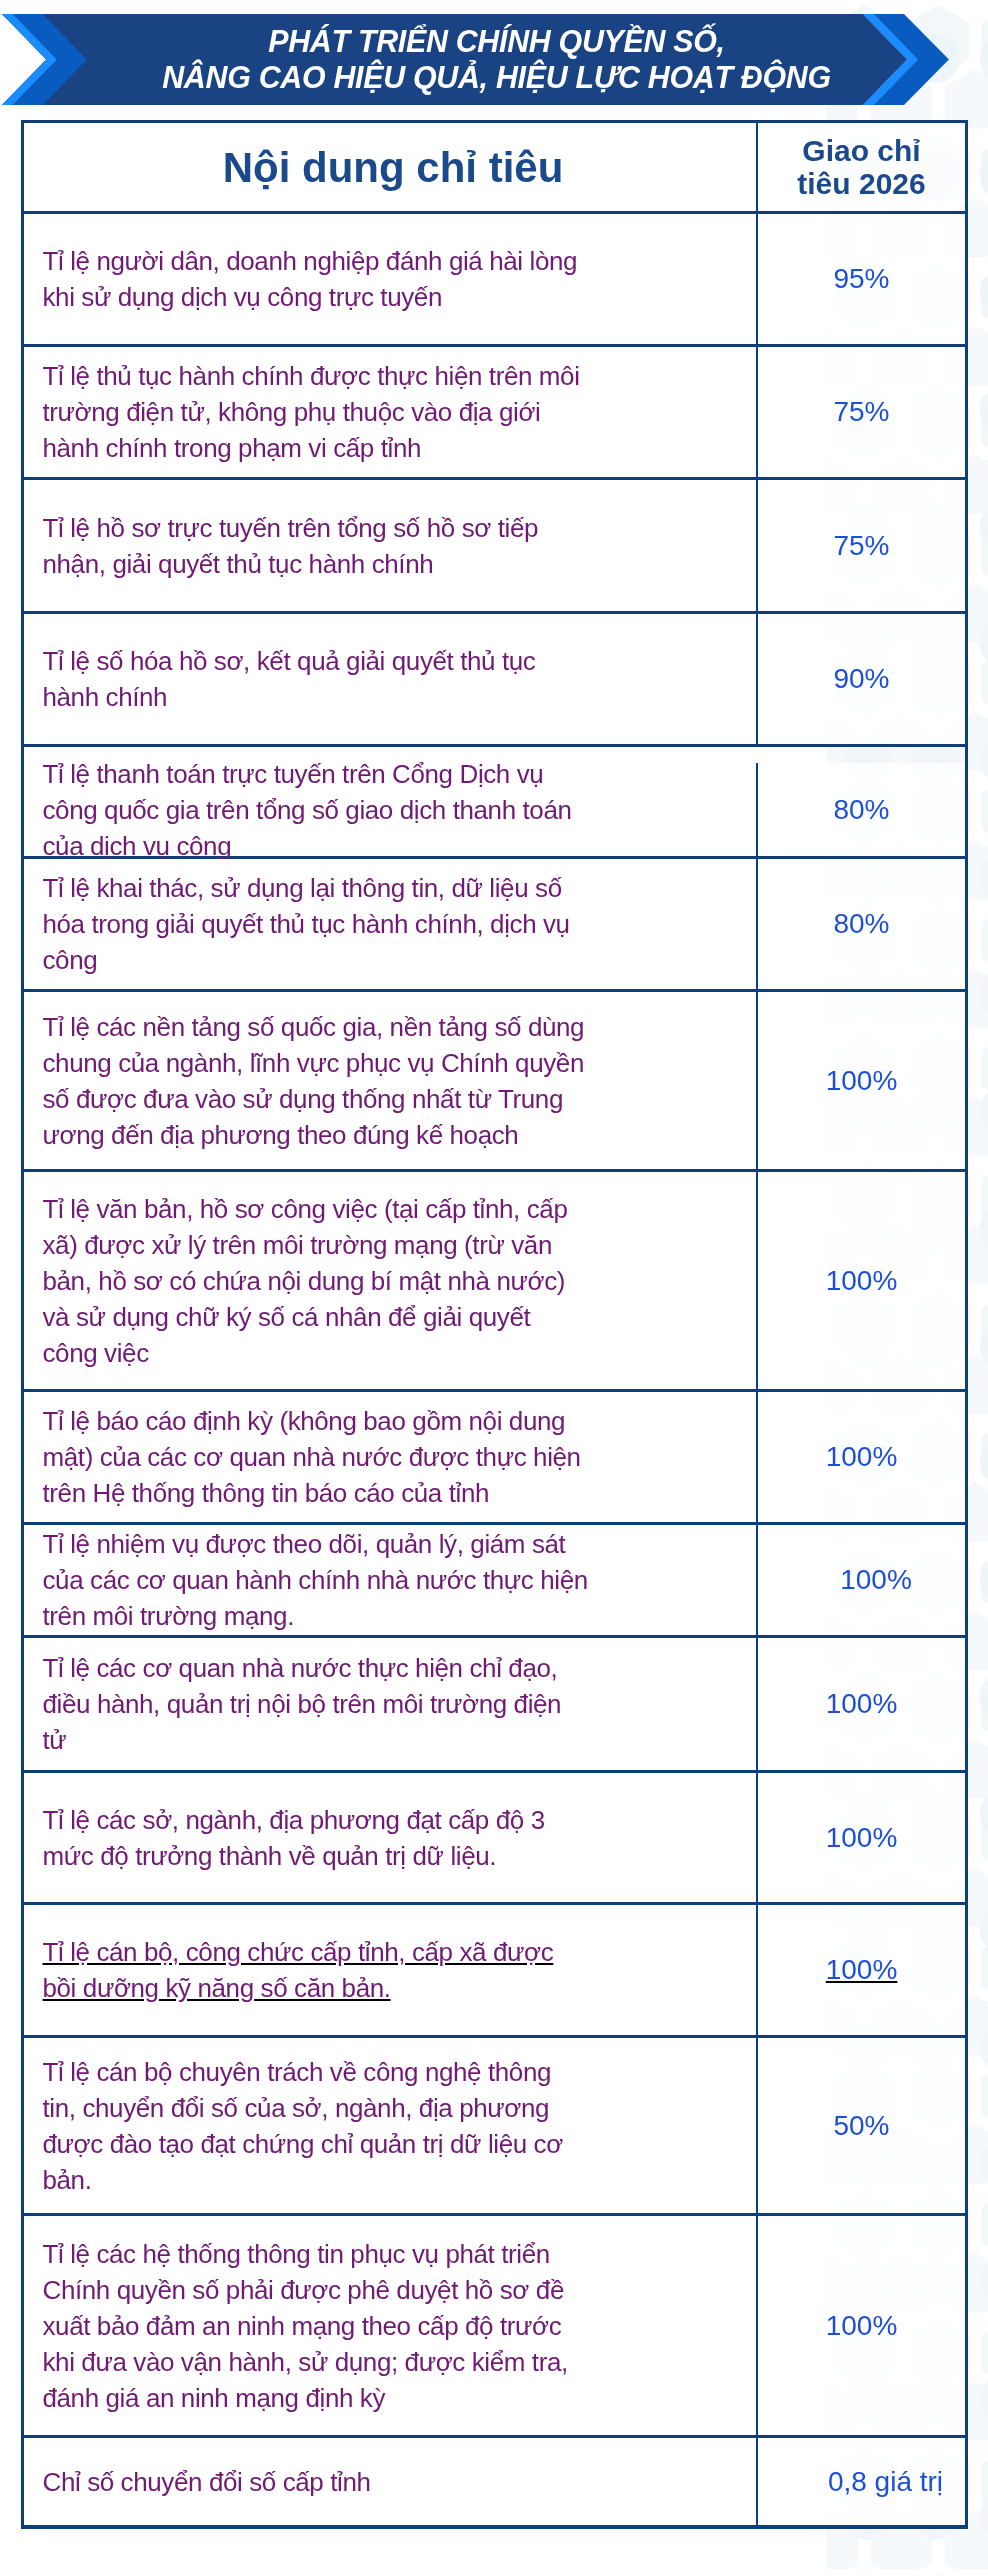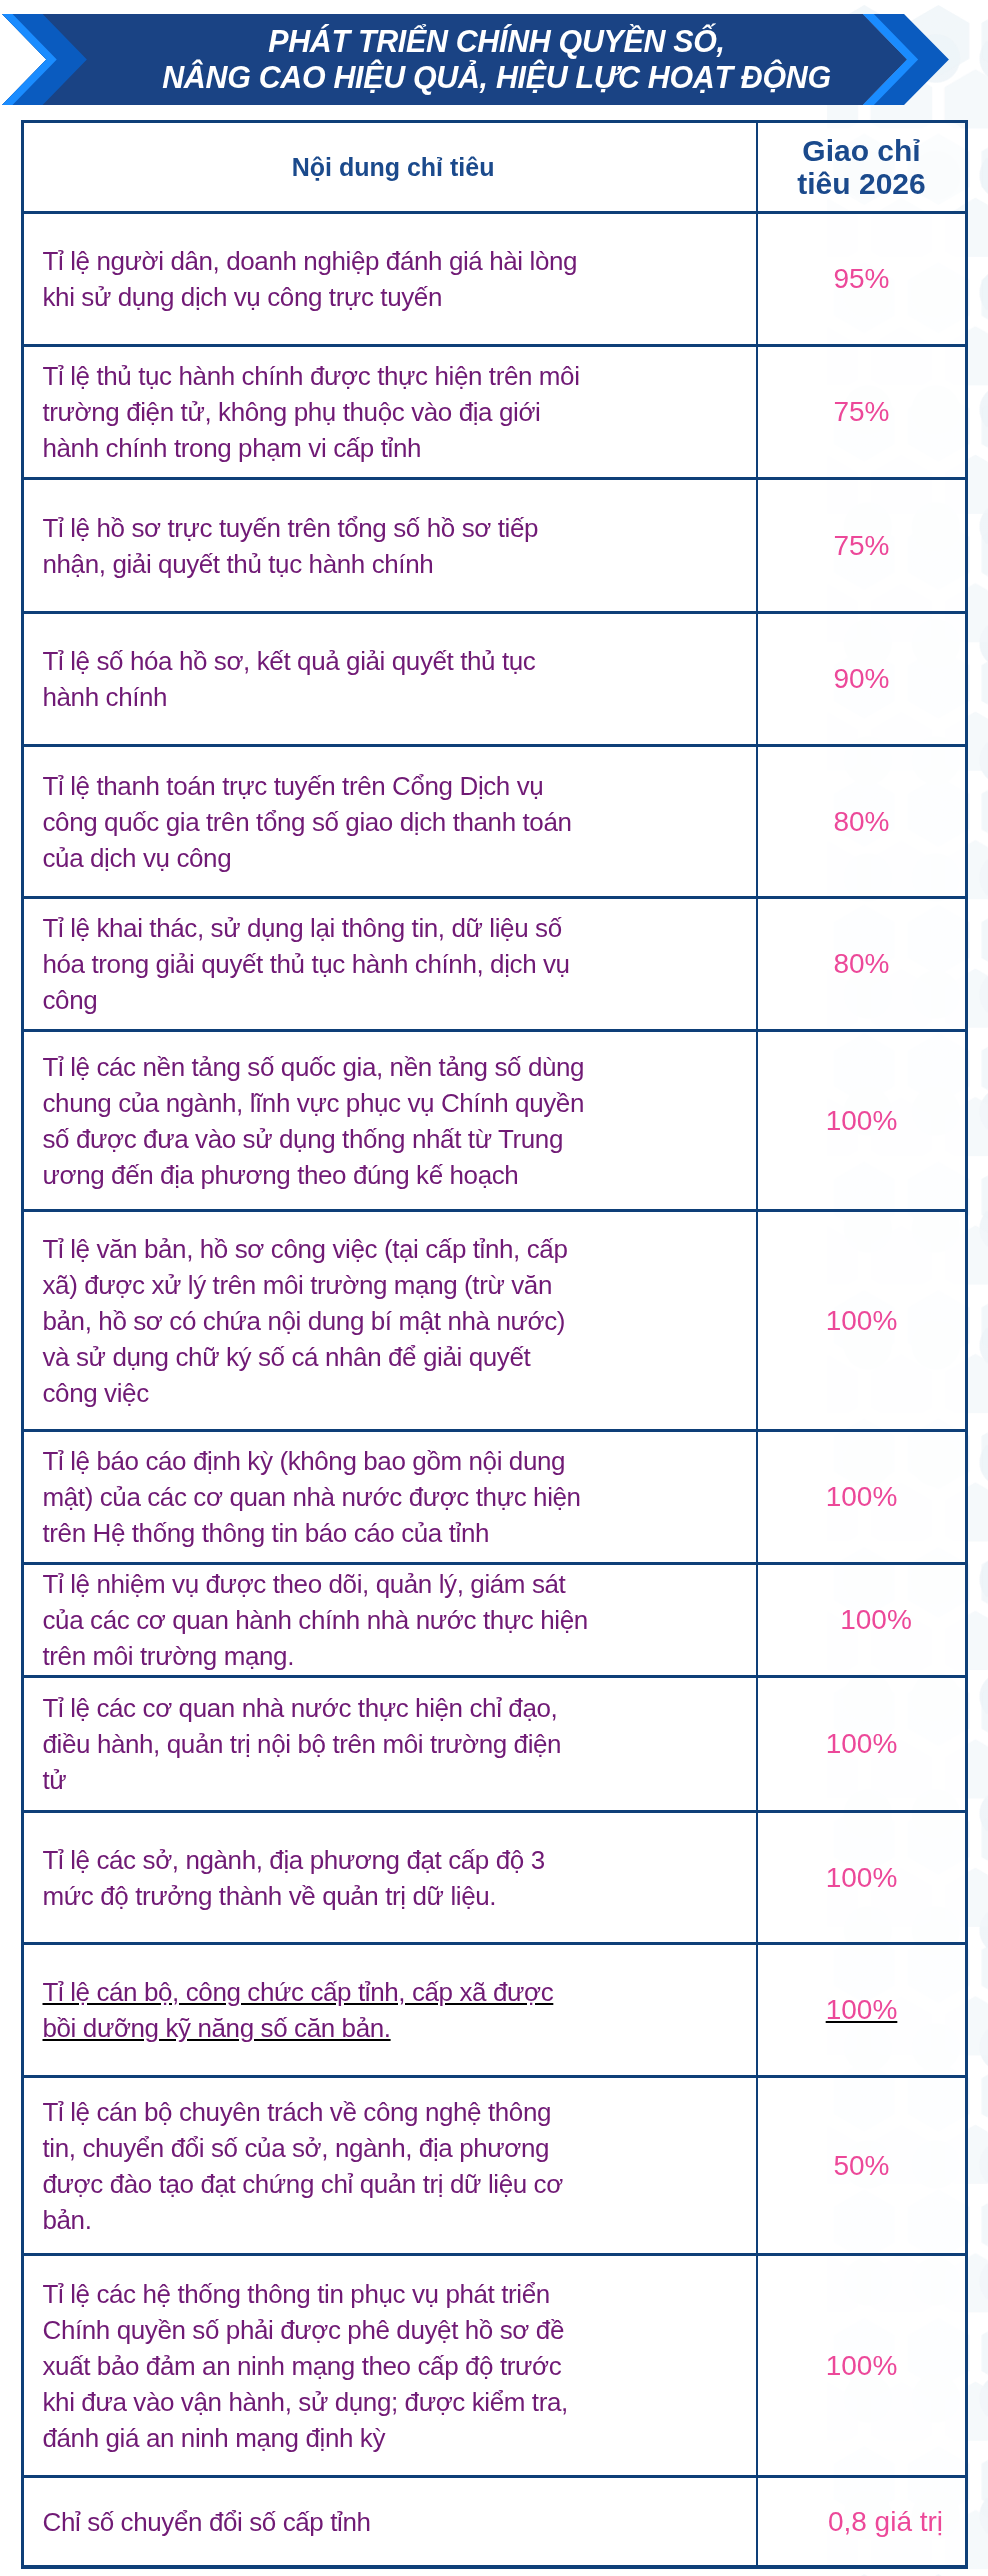--- a/index.html
+++ b/index.html
@@ -68,38 +68,38 @@
     box-sizing: border-box;
     border-right: 2.5px solid #0e3f78;
     padding: 0 12.4px 0 18.5px;
     display: flex; flex-direction: column; justify-content: center;
     background: #ffffff;
   }
   .cell-value {
     flex: 1;
     display: flex; align-items: center; justify-content: center;
     font-size: 28px;
-    color: #ec4899;
+    color: #1d4ed8;
     background: rgba(255,255,255,0.85);
   }
   .line {
     display: block;
     white-space: nowrap;
     font-size: 26px;
     line-height: 36px;
     color: #701a75;
     letter-spacing: -0.4px;
   }
   .header .cell-content {
     align-items: center;
   }
   .header-label {
     color: #1b4a8c;
     font-weight: bold;
-    font-size: 25px;
+    font-size: 42px;
     line-height: 35px;
     text-align: center;
   }
   .header .cell-value {
     flex-direction: column;
     color: #1b4a8c;
     font-weight: bold;
     font-size: 30px;
     line-height: 33px;
     text-align: center;
@@ -180,21 +180,21 @@
   </div>
 
   <div class="row" style="height:133px;">
     <div class="cell-content">
       <span class="line">Tỉ lệ số hóa hồ sơ, kết quả giải quyết thủ tục</span>
       <span class="line">hành chính</span>
     </div>
     <div class="cell-value">90%</div>
   </div>
 
-  <div class="row" style="height:152px;">
+  <div class="row" style="height:96px;margin-top:16px;">
     <div class="cell-content">
       <span class="line">Tỉ lệ thanh toán trực tuyến trên Cổng Dịch vụ</span>
       <span class="line">công quốc gia trên tổng số giao dịch thanh toán</span>
       <span class="line">của dịch vụ công</span>
     </div>
     <div class="cell-value">80%</div>
   </div>
 
   <div class="row" style="height:133px;">
     <div class="cell-content">

